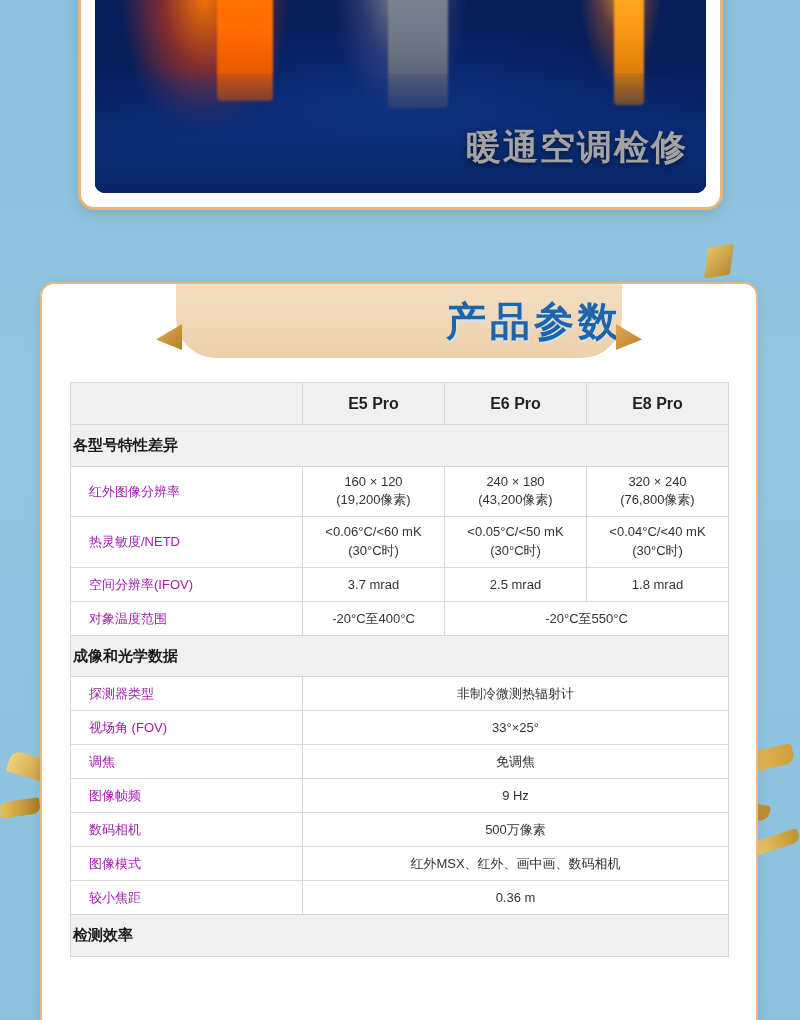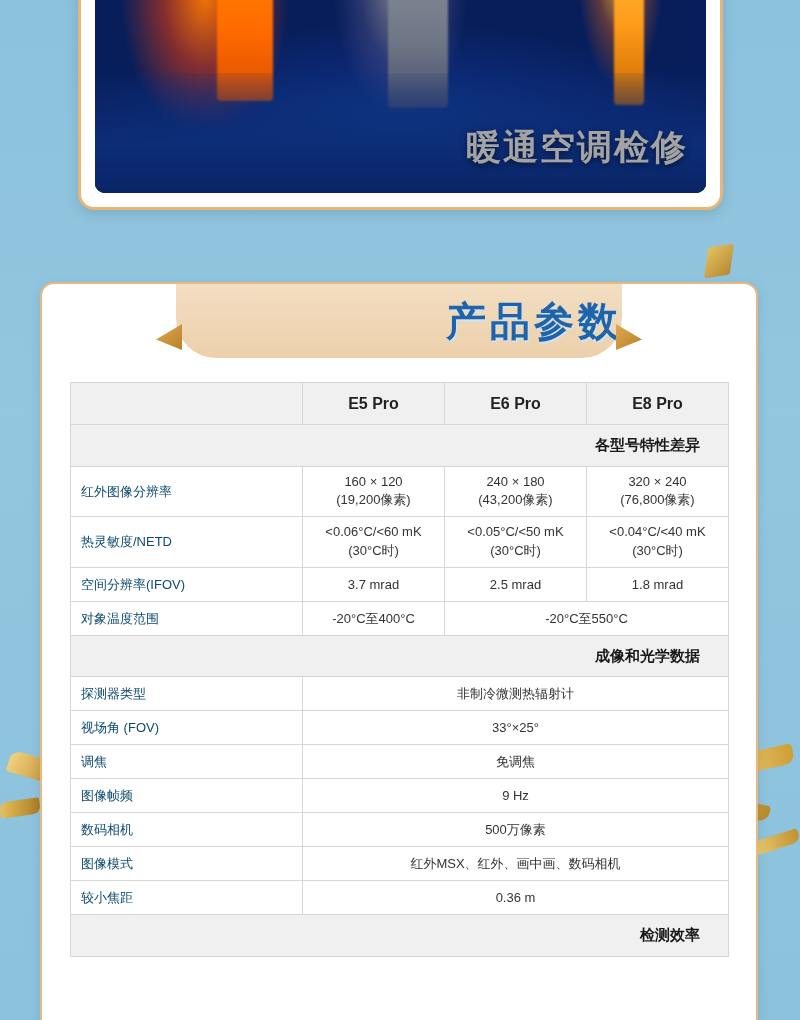--- a/index.html
+++ b/index.html
@@ -141,44 +141,44 @@
 
   
   .tbl-wrap { padding: 24px 28px 0 28px; }
   table { width: 100%; border-collapse: collapse; table-layout: fixed; }
   col.c0 { width: 232px; }
   col.c1, col.c2, col.c3 { width: 142px; }
   th, td {
     border: 1px solid #d7d7d7;
     font-size: 13px;
     color: #333;
-    padding: 6px 10px;
+    padding: 6px 18px;
     text-align: center;
     vertical-align: middle;
     line-height: 1.5;
   }
   thead th {
     background: #f0f0f0;
     font-size: 16px;
     font-weight: 700;
     color: #222;
     height: 42px;
   }
   th.blank { background: #f0f0f0; }
   td.label {
     text-align: left;
-    color: #0c4a6e;
+    color: #a21caf;
   }
   tr.section td {
     background: #f0f0f0;
-    text-align: right;
+    text-align: left;
     font-weight: 700;
     font-size: 15px;
     color: #1a1a1a;
-    padding: 9px 28px;
+    padding: 9px 2px;
   }
   td.two-line { line-height: 1.45; }
   .row-h { height: 34px; }
   .row-h2 { height: 48px; }
 </style>
 </head>
 <body>
 
 <div class="page">
 

